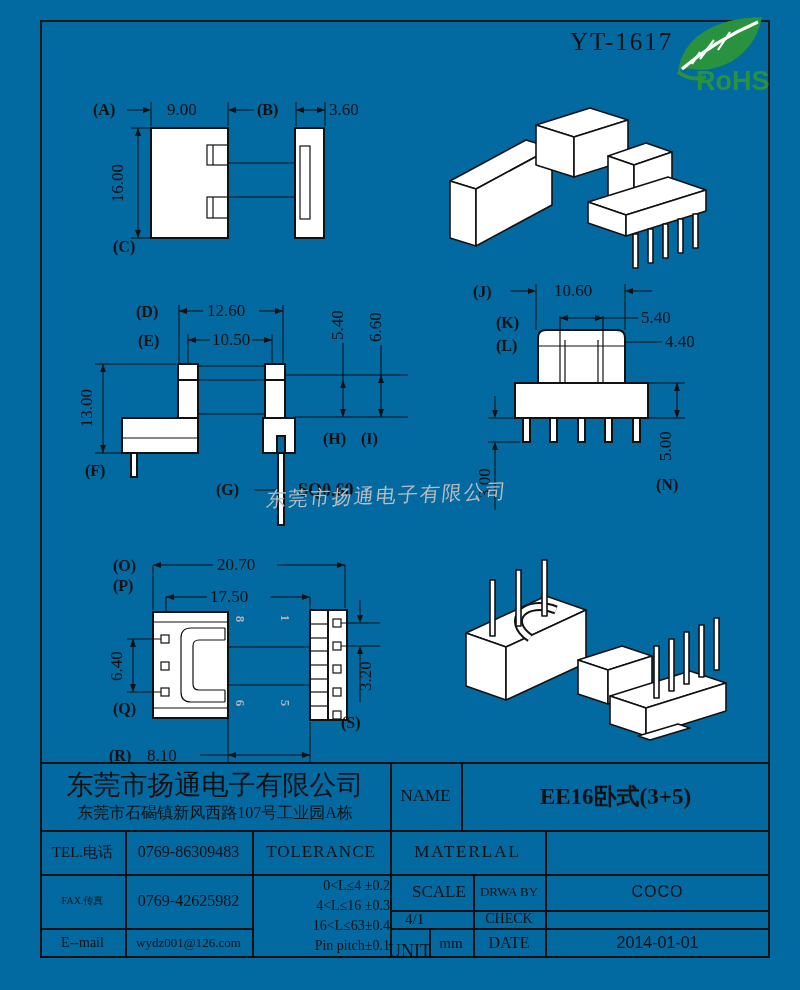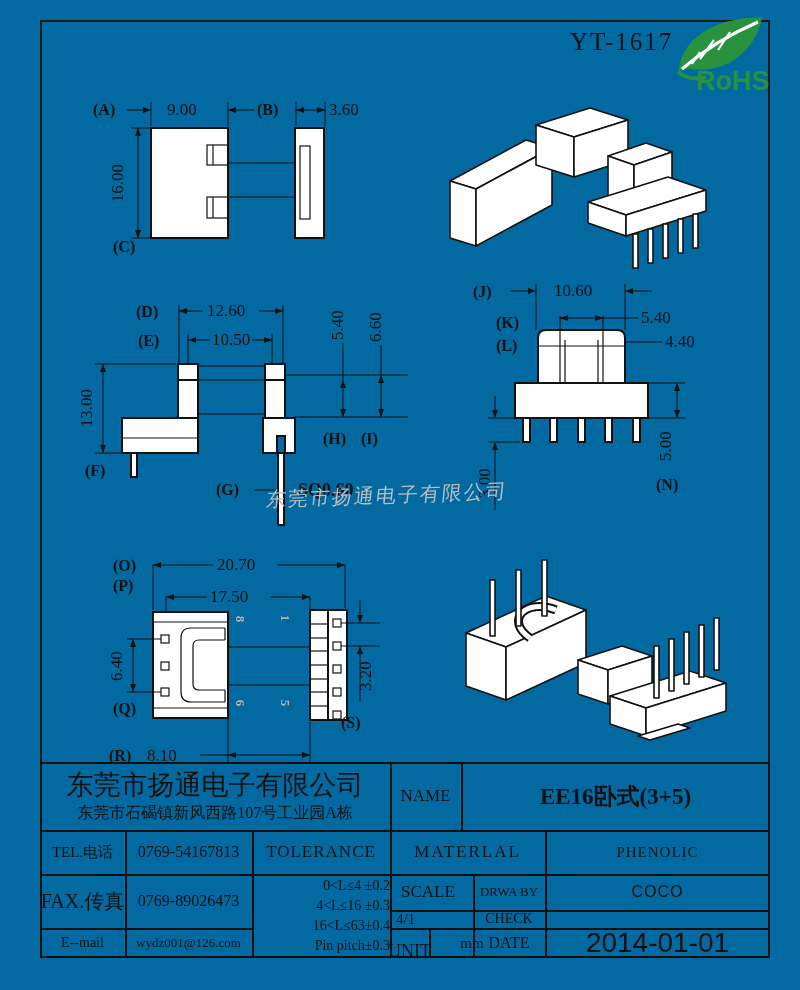--- a/index.html
+++ b/index.html
@@ -367,40 +367,39 @@
     <div class="vl" style="left:728px;top:0;width:2px;height:196px"></div>
 
     <div class="cell" style="left:0;top:0;width:350px;height:68px;flex-direction:column;">
       <div style="font-size:27px;line-height:34px;">东莞市扬通电子有限公司</div>
       <div style="font-size:16px;line-height:22px;">东莞市石碣镇新风西路107号工业园A栋</div>
     </div>
     <div class="cell" style="left:350px;top:0;width:71px;height:68px;font-size:17px;">NAME</div>
     <div class="cell" style="left:421px;top:0;width:309px;height:68px;font-size:23px;font-weight:bold;">EE16卧式(3+5)</div>
 
     <div class="cell" style="left:0;top:68px;width:85px;height:44px;font-size:15px;border-radius:11px;">TEL.电话</div>
-    <div class="cell" style="left:85px;top:68px;width:127px;height:44px;font-size:16px;">0769-54167813</div>
+    <div class="cell" style="left:85px;top:68px;width:127px;height:44px;font-size:16px;">0769-86309483</div>
     <div class="cell" style="left:212px;top:68px;width:138px;height:44px;font-size:17px;letter-spacing:1px;">TOLERANCE</div>
     <div class="cell" style="left:350px;top:68px;width:155px;height:44px;font-size:17px;letter-spacing:2px;border-radius:6px;">MATERLAL</div>
-    <div class="cell" style="left:505px;top:68px;width:225px;height:44px;font-size:15px;letter-spacing:1px;">PHENOLIC</div>
-
-    <div class="cell" style="left:0;top:112px;width:85px;height:54px;font-size:20px;">FAX.传真</div>
-    <div class="cell" style="left:85px;top:112px;width:127px;height:54px;font-size:16px;">0769-89026473</div>
+
+    <div class="cell" style="left:0;top:112px;width:85px;height:54px;font-size:10px;">FAX.传真</div>
+    <div class="cell" style="left:85px;top:112px;width:127px;height:54px;font-size:16px;">0769-42625982</div>
     <div class="cell" style="left:212px;top:112px;width:138px;height:84px;flex-direction:column;align-items:flex-end;padding-left:8px;font-size:14px;line-height:20px;">
       <div>0&lt;L≤4  ±0.2</div>
       <div>4&lt;L≤16 ±0.3</div>
       <div>16&lt;L≤63±0.4</div>
-      <div>Pin pitch±0.3</div>
+      <div>Pin pitch±0.1</div>
     </div>
-    <div class="cell" style="left:350px;top:112px;width:83px;height:36px;font-size:17px;justify-content:flex-start;padding-left:11px;">SCALE</div>
+    <div class="cell" style="left:350px;top:112px;width:83px;height:36px;font-size:17px;justify-content:flex-start;padding-left:22px;">SCALE</div>
     <div class="cell" style="left:433px;top:112px;width:72px;height:36px;font-size:13px;white-space:pre-wrap;">DRWA BY</div>
     <div class="cell" class2="sans" style="left:505px;top:112px;width:225px;height:36px;font-size:16px;font-family:Liberation Sans, sans-serif;letter-spacing:1px;">COCO</div>
-    <div class="cell" style="left:350px;top:148px;width:83px;height:18px;font-size:15px;justify-content:flex-start;padding-left:6px;">4/1</div>
+    <div class="cell" style="left:350px;top:148px;width:83px;height:18px;font-size:15px;justify-content:flex-start;padding-left:15px;">4/1</div>
     <div class="cell" style="left:433px;top:148px;width:72px;height:18px;font-size:14px;">CHECK</div>
 
     <div class="cell" style="left:0;top:166px;width:85px;height:30px;font-size:14px;">E--mail</div>
     <div class="cell" style="left:85px;top:166px;width:127px;height:30px;font-size:13px;">wydz001@126.com</div>
     <div class="cell" style="left:350px;top:166px;width:39px;height:30px;font-size:18px;margin-top:8px;">UNIT</div>
-    <div class="cell" style="left:410px;top:166px;width:44px;height:30px;font-size:15px;">mm</div>
+    <div class="cell" style="left:389px;top:166px;width:44px;height:30px;font-size:15px;">mm</div>
     <div class="cell" style="left:433px;top:166px;width:72px;height:30px;font-size:16px;">DATE</div>
-    <div class="cell" style="left:505px;top:166px;width:225px;height:30px;font-size:28px;font-family:'Liberation Sans',sans-serif;">2014-01-01</div>
+    <div class="cell" style="left:505px;top:166px;width:225px;height:30px;font-size:16px;font-family:'Liberation Sans',sans-serif;">2014-01-01</div>
   </div>
 
 </div>
 
 </body></html>

